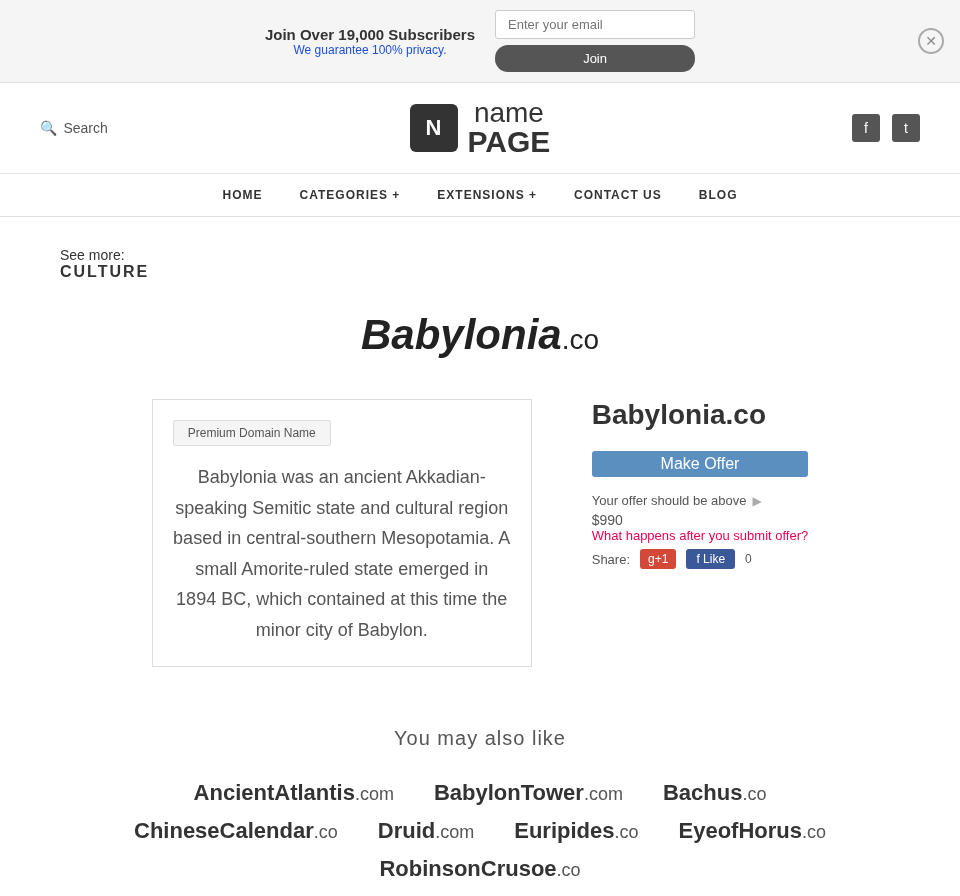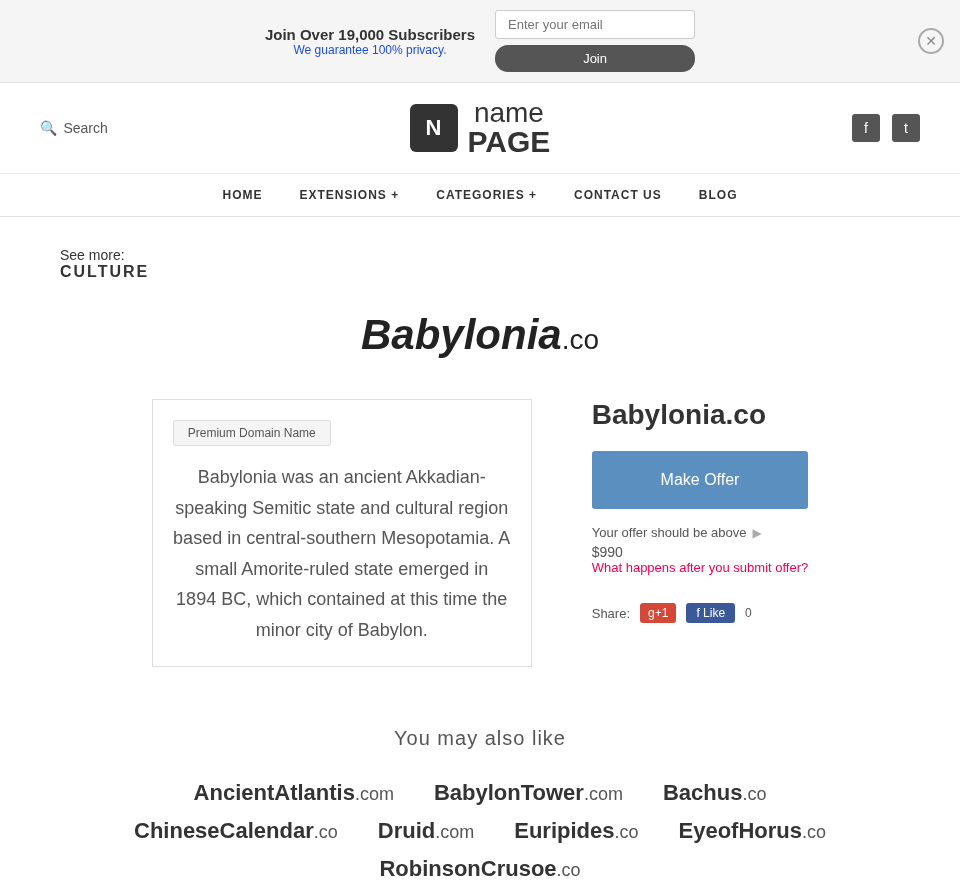--- a/index.html
+++ b/index.html
@@ -84,27 +84,27 @@
     }
     .domain-card-label {
       background: #f5f5f5; border: 1px solid #ddd; display: inline-block;
       padding: 5px 14px; font-size: 12px; color: #555; margin-bottom: 16px; border-radius: 2px;
     }
     .domain-card-text { font-size: 18px; color: #555; text-align: center; line-height: 1.7; }
 
     .domain-info { max-width: 300px; }
     .domain-info-title { font-size: 28px; font-weight: 600; color: #333; margin-bottom: 20px; }
     .make-offer-btn {
-      background: #5a8fc0; color: #fff; border: none; padding: 20px 30px;
+      background: #5a8fc0; color: #fff; border: none; padding: 4px 30px;
       font-size: 16px; cursor: pointer; border-radius: 3px; margin-bottom: 16px; width: 100%;
     }
     .offer-hint { font-size: 13px; color: #555; margin-bottom: 4px; display: flex; align-items: center; gap: 6px; }
     .offer-hint-arrow { color: #aaa; font-size: 12px; }
     .offer-price { font-size: 14px; color: #555; margin-bottom: 0; }
-    .offer-link { font-size: 13px; color: #e05; text-decoration: none; display: block; margin-bottom: 28px; text-align: right; }
+    .offer-link { font-size: 13px; color: #e05; text-decoration: none; display: block; margin-bottom: 6px; text-align: right; }
     .share-row { display: flex; align-items: center; gap: 10px; font-size: 13px; color: #555; }
     .g-plus { background: #d34836; color: #fff; padding: 3px 8px; border-radius: 3px; font-size: 12px; cursor: pointer; }
     .fb-like {
       background: #3b5998; color: #fff; padding: 3px 10px; border-radius: 3px; font-size: 12px; cursor: pointer;
     }
     .like-count { font-size: 12px; color: #555; }
 
     
     .also-like { text-align: center; margin-top: 60px; }
     .also-like-title { font-size: 20px; font-weight: 300; color: #555; margin-bottom: 30px; letter-spacing: 1px; }
@@ -147,22 +147,22 @@
     </div>
   </div>
   <div class="header-social">
     <div class="social-icon">f</div>
     <div class="social-icon">t</div>
   </div>
 </header>
 
 <nav>
   <a href="#">HOME</a>
+  <a href="#">CATEGORIES +</a>
   <a href="#">EXTENSIONS +</a>
-  <a href="#">CATEGORIES +</a>
   <a href="#">CONTACT US</a>
   <a href="#">BLOG</a>
 </nav>
 
 <div class="main-content">
   <div>
     <span>See more:</span><br>
     <a href="#" class="culture-link">CULTURE</a>
   </div>
 

